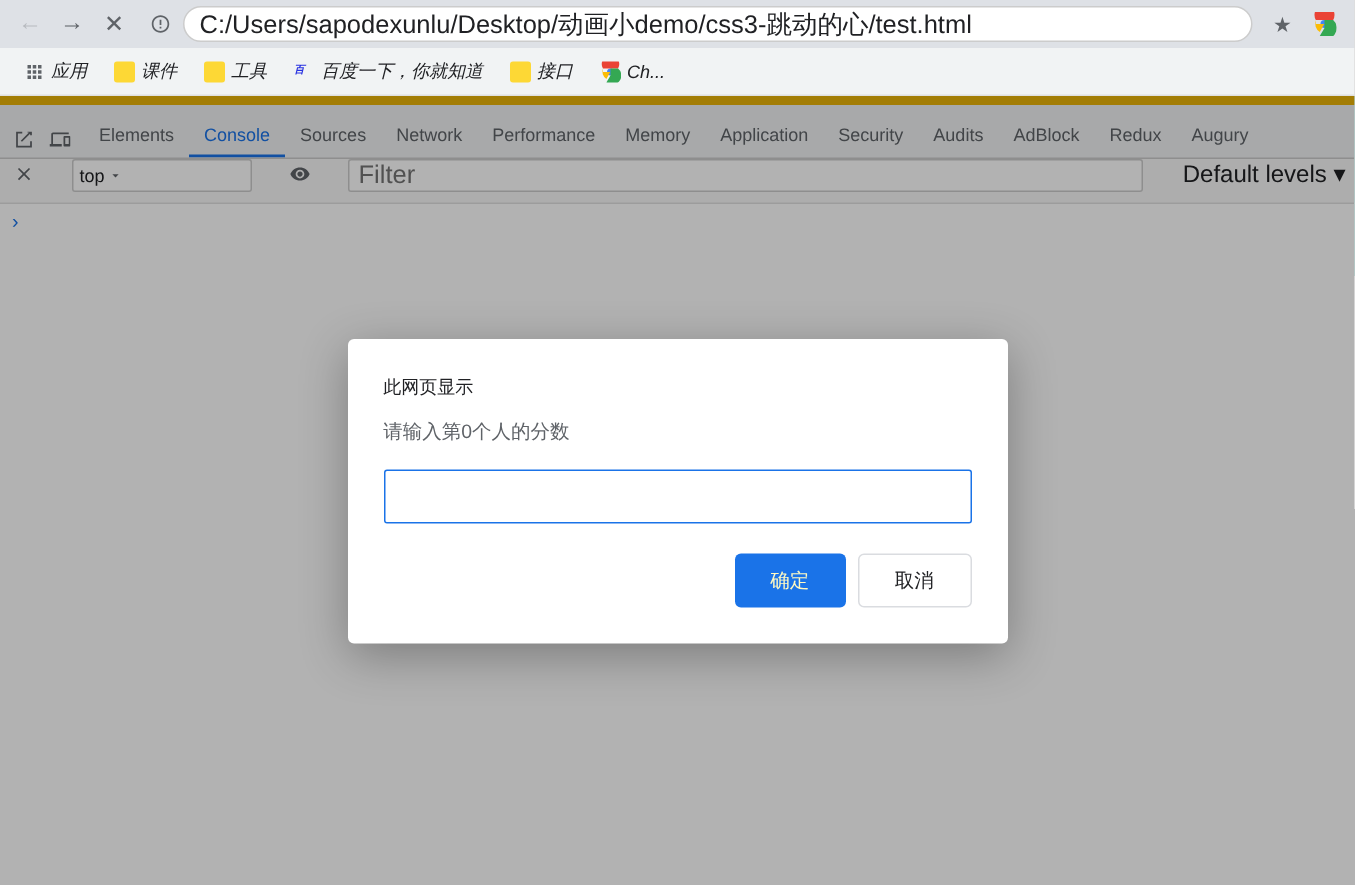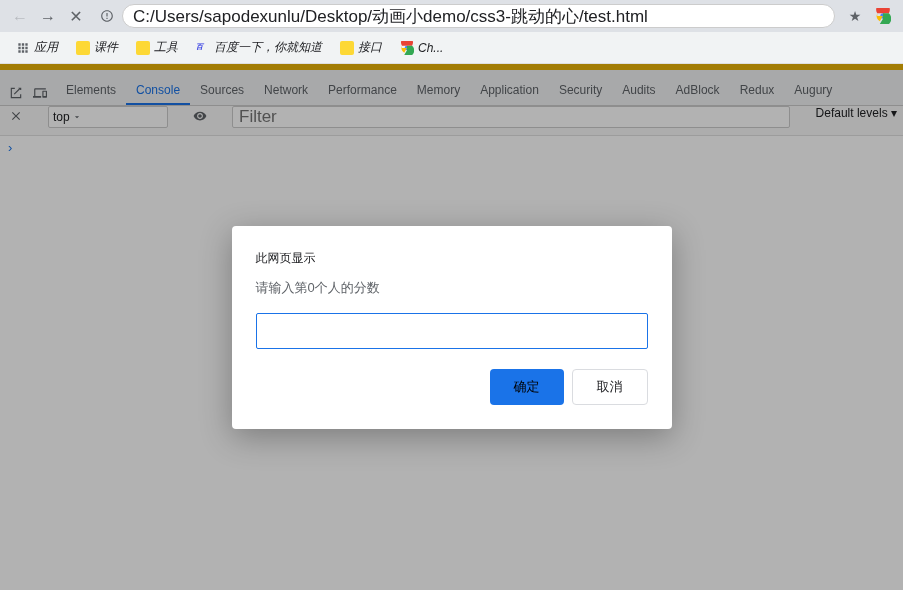--- a/index.html
+++ b/index.html
@@ -28,35 +28,35 @@
     
     .content-area { flex: 1; background: #fff; position: relative; display: flex; flex-direction: column; }
 
     
     .modal-overlay { position: absolute; top: 0; left: 0; right: 0; bottom: 0; background: rgba(0,0,0,0.3); z-index: 100; display: flex; justify-content: center; align-items: center; }
     .modal-dialog { background: #fff; border-radius: 4px; box-shadow: 0 8px 32px rgba(0,0,0,0.3); width: 440px; padding: 24px; }
     .modal-title { font-size: 12px; font-weight: 500; color: #202124; margin-bottom: 12px; }
     .modal-message { font-size: 13px; color: #5f6368; margin-bottom: 16px; }
     .modal-input { width: 100%; height: 36px; border: 1.5px solid #1a73e8; border-radius: 2px; padding: 0 8px; font-size: 13px; outline: none; }
     .modal-buttons { display: flex; justify-content: flex-end; gap: 8px; margin-top: 20px; }
-    .modal-btn-confirm { background: #1a73e8; color: #000000; border: none; border-radius: 4px; padding: 8px 24px; font-size: 13px; cursor: pointer; }
+    .modal-btn-confirm { background: #1a73e8; color: #fef9c3; border: none; border-radius: 4px; padding: 8px 24px; font-size: 13px; cursor: pointer; }
     .modal-btn-cancel { background: #fff; color: #202124; border: 1px solid #dadce0; border-radius: 4px; padding: 8px 24px; font-size: 13px; cursor: pointer; }
 
     
     .devtools { height: 120px; border-top: 6px solid #eab308; background: #0f766e; display: flex; flex-direction: column; }
     .devtools-tabs { height: 36px; background: #f1f3f4; display: flex; align-items: flex-end; border-bottom: 1px solid #ccc; padding: 0 4px; overflow: hidden; }
     .devtools-tab { padding: 6px 10px; font-size: 12px; color: #5f6368; cursor: pointer; white-space: nowrap; border-bottom: 2px solid transparent; }
     .devtools-tab.active { color: #1a73e8; border-bottom: 2px solid #1a73e8; }
     .devtools-icons { display: flex; align-items: center; margin-right: 4px; }
     .devtools-icon-btn { width: 24px; height: 24px; border-radius: 2px; border: none; background: transparent; cursor: pointer; display: flex; align-items: center; justify-content: center; color: #5f6368; font-size: 14px; }
     .devtools-toolbar { height: 30px; background: #f8f8f8; display: flex; align-items: flex-start; padding: 0 6px; gap: 22px; border-bottom: 1px solid #e0e0e0; }
     .devtools-toolbar-btn { width: 20px; height: 20px; border-radius: 2px; border: none; background: transparent; cursor: pointer; display: flex; align-items: center; justify-content: center; color: #5f6368; font-size: 12px; }
     .context-select { height: 22px; background: #fff; border: 1px solid #ccc; border-radius: 2px; font-size: 12px; color: #202124; padding: 0 4px; display: flex; align-items: center; gap: 2px; cursor: pointer; min-width: 120px; }
     .filter-input { flex: 1; height: 22px; background: #fff; border: 1px solid #ccc; border-radius: 2px; padding: 0 6px; font-size: 17px; }
-    .default-levels { display: flex; align-items: center; gap: 2px; font-size: 12px; color: #202124; cursor: pointer; margin-left: 4px; }
+    .default-levels { display: flex; align-items: center; gap: 2px; font-size: 16px; color: #202124; cursor: pointer; margin-left: 4px; }
     .console-content { flex: 1; background: #fff; padding: 4px 8px; overflow-y: auto; }
     .console-prompt { display: flex; align-items: center; color: #1a73e8; font-size: 13px; }
     .prompt-arrow { color: #1a73e8; margin-right: 6px; }
 
     .tabs-left { display: flex; align-items: flex-end; }
   </style>
 </head>
 <body>
 
 <div class="browser-window">

